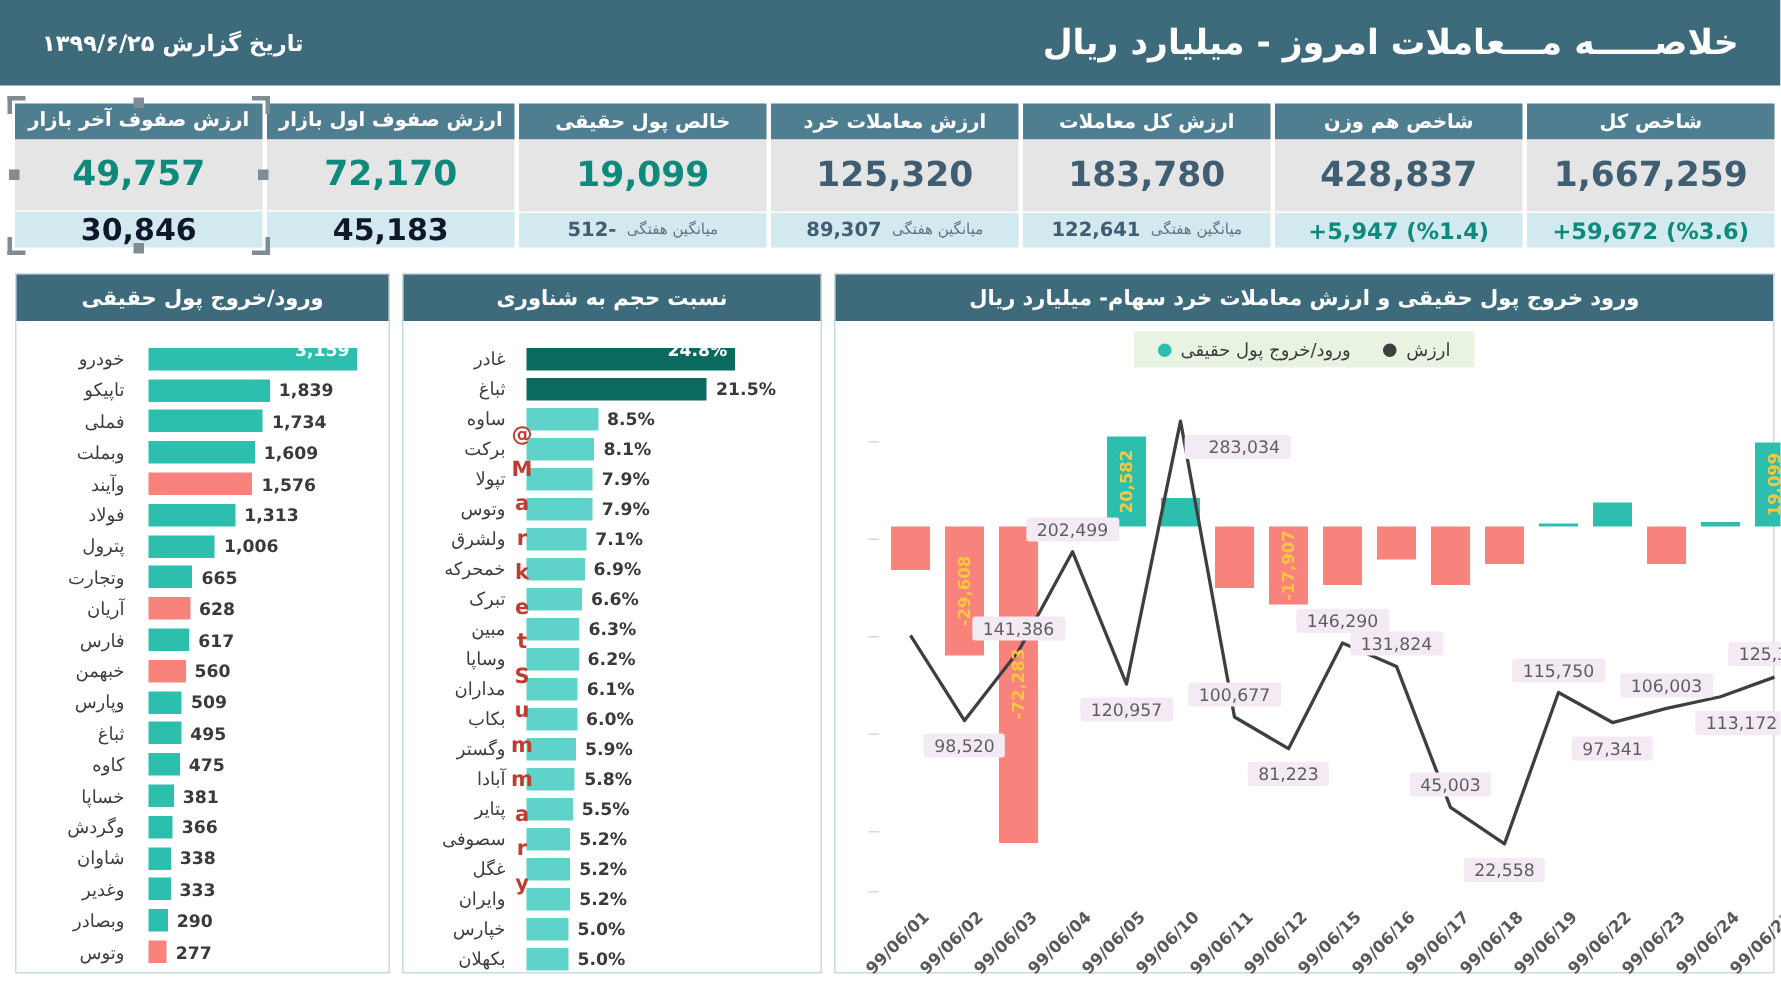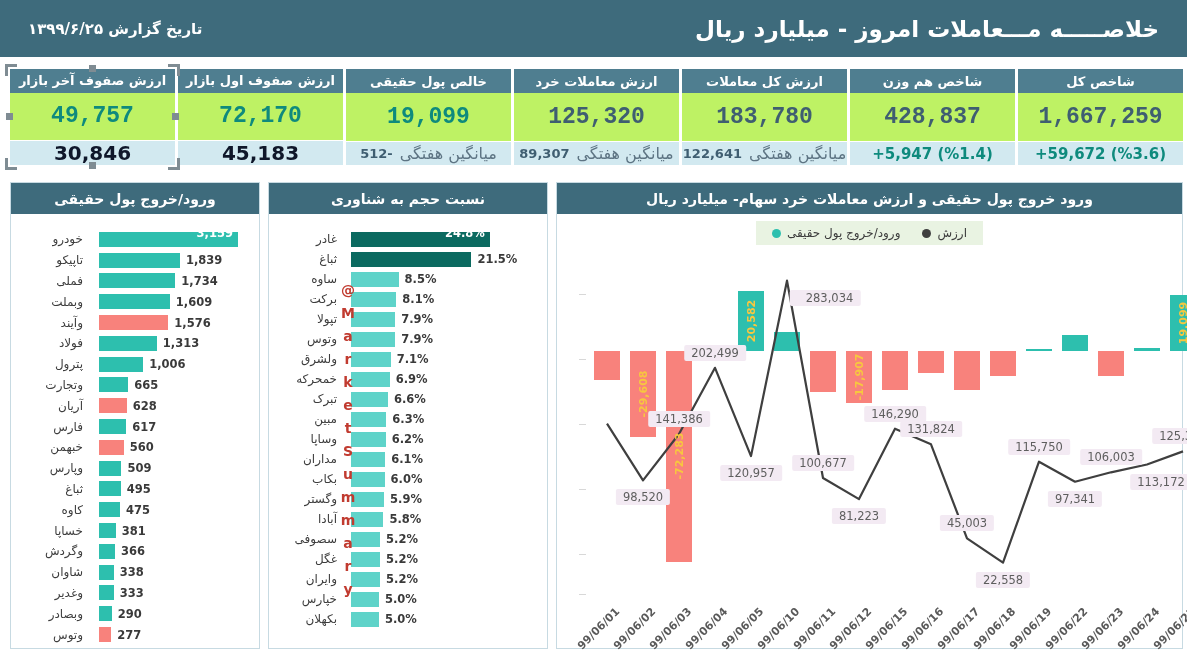--- a/index.html
+++ b/index.html
@@ -12,27 +12,27 @@
     height:57px;background:#3e6b7c;color:#fff;display:flex;align-items:center;
     justify-content:space-between;direction:rtl;padding:0 28px;box-sizing:border-box;
   }
   .app-header .title{font-size:23px;font-weight:bold;white-space:nowrap;}
   .app-header .rdate{font-size:15px;font-weight:bold;white-space:nowrap;}
   
   .kpi-row{display:flex;direction:rtl;gap:3px;padding:12px 4px 0 10px;height:108px;box-sizing:border-box;}
   .kpi-card{flex:1;position:relative;display:flex;flex-direction:column;height:96px;}
   .kpi-head{height:24px;background:#4f7e90;color:#fff;font-size:13px;font-weight:bold;
     display:flex;align-items:center;justify-content:center;white-space:nowrap;}
-  .kpi-value{height:48px;background:#bef264;display:flex;align-items:center;justify-content:center;
-    font-size:23px;font-weight:bold;font-family:Liberation Mono, monospace;}
+  .kpi-value{height:48px;background:#e5e5e5;display:flex;align-items:center;justify-content:center;
+    font-size:23px;font-weight:bold;}
   .kpi-sub{margin-top:1px;flex:1;background:#d2e9f0;display:flex;align-items:center;justify-content:center;gap:7px;direction:rtl;}
   .v-dark{color:#3f5e71;} .v-green{color:#0e8a7d;}
   .s-green{color:#0e8a7d;font-weight:bold;font-size:15px;direction:ltr;unicode-bidi:isolate;}
   .s-red{color:#0f172a;font-weight:bold;font-size:20px;}
-  .s-avg-label{font-size:16px;color:#5d7483;}
+  .s-avg-label{font-size:10px;color:#5d7483;}
   .s-avg-value{font-size:13px;font-weight:bold;color:#3f5e71;}
   
   .hc{position:absolute;width:9px;height:9px;border:3px solid #7f8c93;z-index:6;}
   .hc.tl{left:-5px;top:-5px;border-right:none;border-bottom:none;}
   .hc.tr{right:-5px;top:-5px;border-left:none;border-bottom:none;}
   .hc.bl{left:-5px;bottom:-5px;border-right:none;border-top:none;}
   .hc.br{right:-5px;bottom:-5px;border-left:none;border-top:none;}
   .hd{position:absolute;background:#7f8c93;width:7px;height:7px;z-index:6;}
   .hd.t{top:-4px;left:50%;margin-left:-4px;} .hd.b{bottom:-4px;left:50%;margin-left:-4px;}
   .hd.l{left:-4px;top:50%;margin-top:-4px;} .hd.r{right:-4px;top:50%;margin-top:-4px;}
@@ -322,20 +322,25 @@
         </div>
         <div class="row">
           <span class="nm">وگستر</span>
           <div class="bar" style="width: 33.04px; background: rgb(95, 211, 201);"></div>
           <span class="val">5.9%</span>
         </div>
         <div class="row">
           <span class="nm">آبادا</span>
           <div class="bar" style="width: 32.48px; background: rgb(95, 211, 201);"></div>
           <span class="val">5.8%</span>
+        </div>
+        <div class="row">
+          <span class="nm">پتایر</span>
+          <div class="bar" style="width: 30.8px; background: rgb(95, 211, 201);"></div>
+          <span class="val">5.5%</span>
         </div>
         <div class="row">
           <span class="nm">سصوفی</span>
           <div class="bar" style="width: 29.12px; background: rgb(95, 211, 201);"></div>
           <span class="val">5.2%</span>
         </div>
         <div class="row">
           <span class="nm">غگل</span>
           <div class="bar" style="width: 29.12px; background: rgb(95, 211, 201);"></div>
           <span class="val">5.2%</span>

